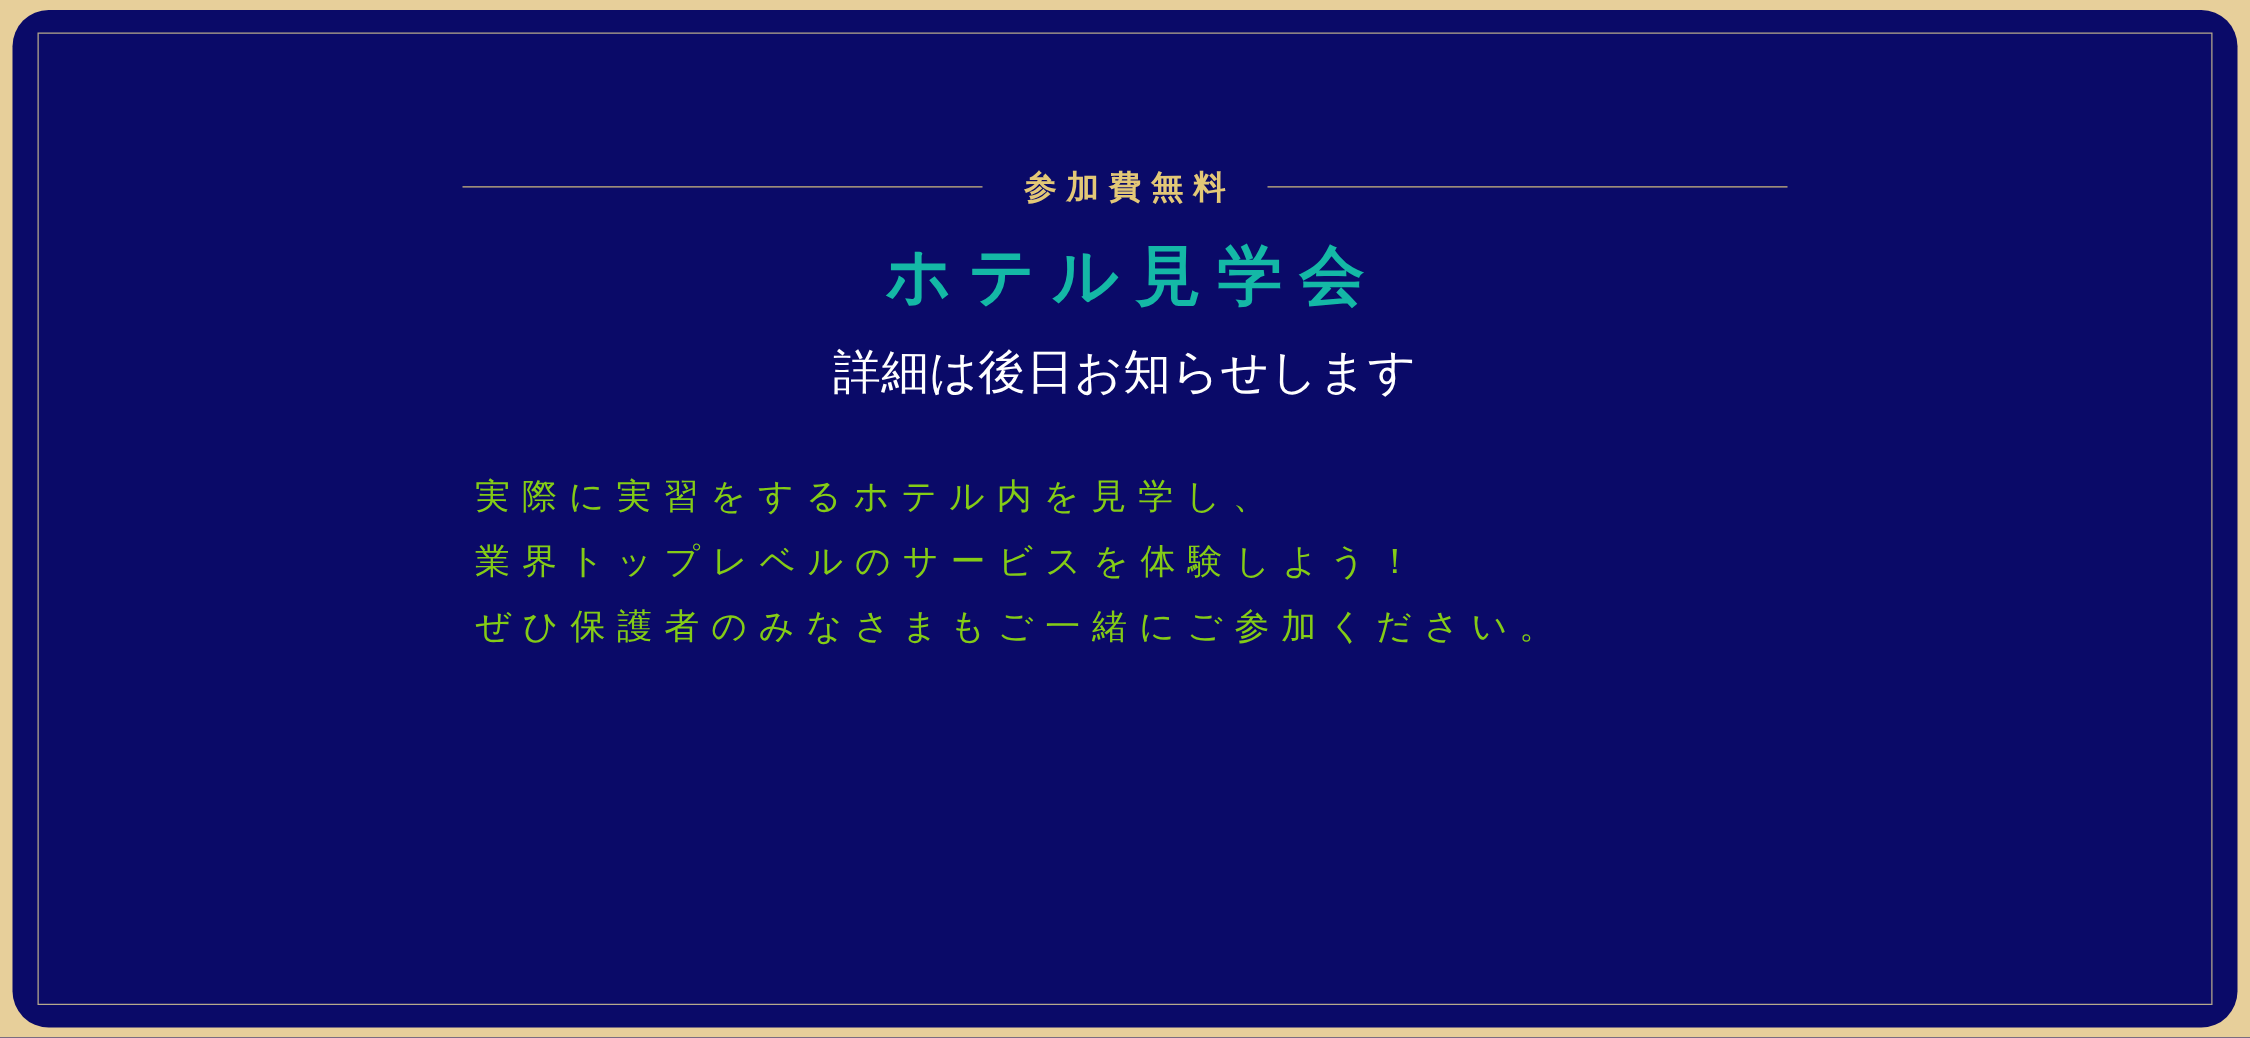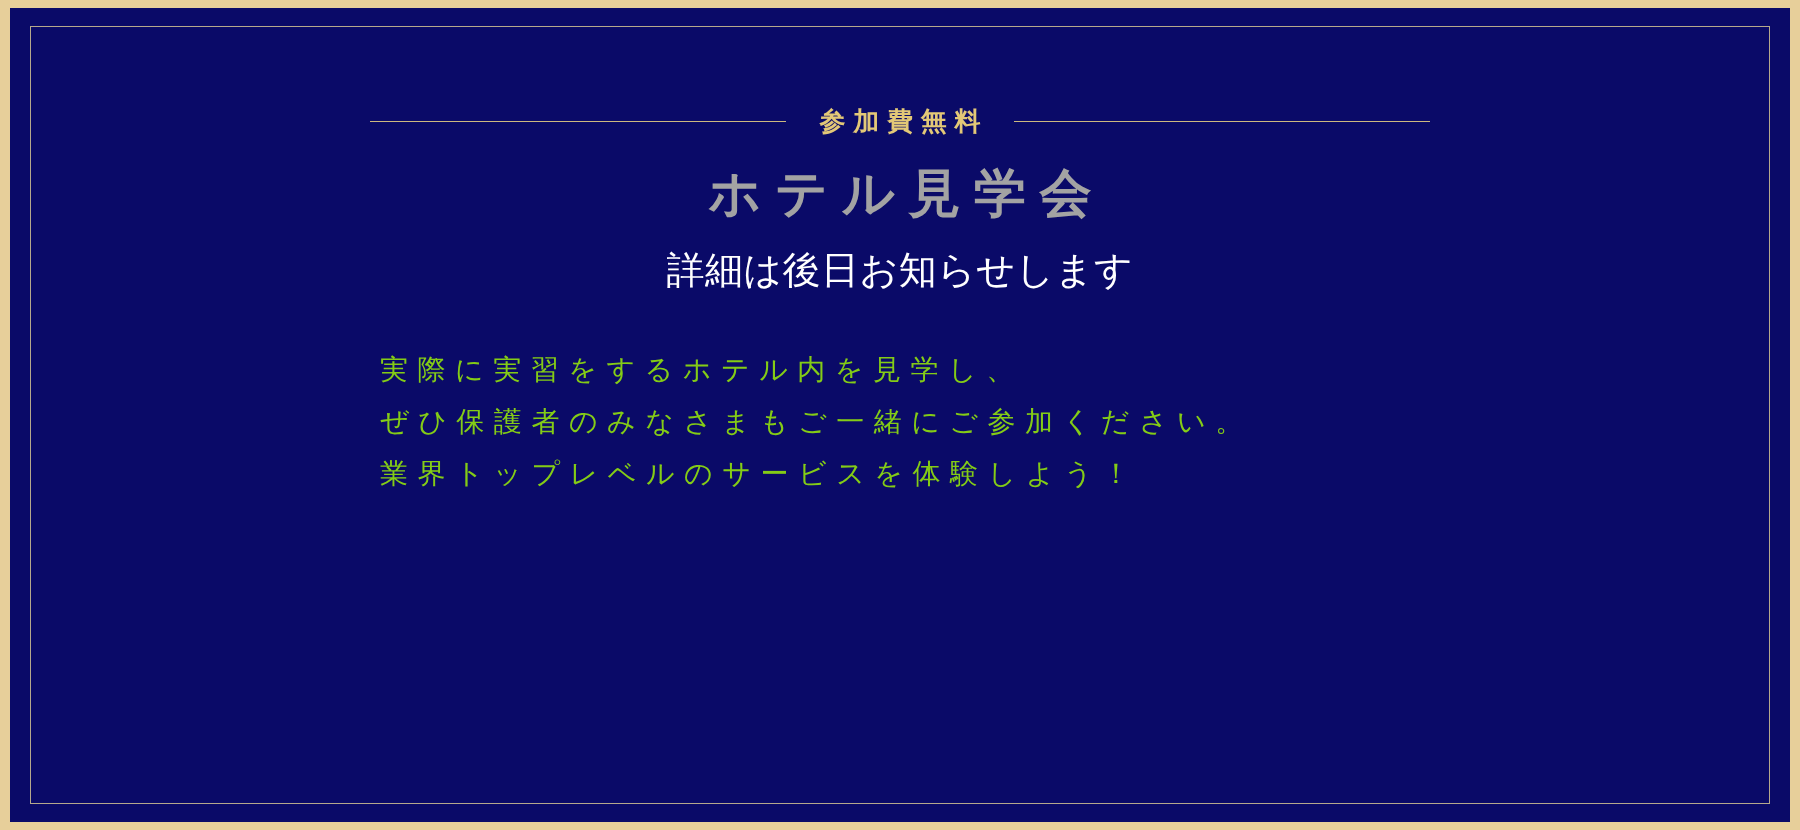--- a/index.html
+++ b/index.html
@@ -23,21 +23,22 @@
     box-sizing: border-box;
     background: #e7cf9a;           
     padding: 8px 10px 8px 10px;
   }
   .banner-navy {
     position: relative;
     width: 100%;
     height: 100%;
     box-sizing: border-box;
     background: #0a0a68;
-    padding: 4px 20px 18px 20px;
+    padding: 32px 20px 18px 20px;
+    border-radius: 29px;
   }
   .inner-rule {
     position: absolute;
     left: 20px;
     right: 20px;
     top: 18px;
     bottom: 18px;
     border: 1px solid #b6a98c;
     pointer-events: none;
   }
@@ -75,21 +76,21 @@
     font-weight: 700;
     letter-spacing: 0.30em;
     text-indent: 0.30em;
     white-space: nowrap;
     font-family: "Liberation Serif", "DejaVu Serif", serif;
   }
 
   
   .title {
     margin-top: 26px;
-    color: #a3a3a3;
+    color: #14b8a6;
     font-size: 52px;
     font-weight: 700;
     letter-spacing: 0.26em;
     text-indent: 0.26em;
     white-space: nowrap;
     line-height: 1.1;
     font-family: "Liberation Serif", "DejaVu Serif", serif;
   }
 
   
@@ -150,19 +151,19 @@
         <span class="eyebrow-rule"></span>
       </div>
 
       <div class="title">ホテル見学会</div>
 
 
       <div class="subheadline">詳細は後日お知らせします</div>
 
       <div class="body-copy">
         <div class="body-line">実際に実習をするホテル内を見学し、</div>
+        <div class="body-line">業界トップレベルのサービスを体験しよう！</div>
         <div class="body-line">ぜひ保護者のみなさまもご一緒にご参加ください。</div>
-        <div class="body-line">業界トップレベルのサービスを体験しよう！</div>
       </div>
 
     </div>
   </div>
 </div>
 
 </body></html>

